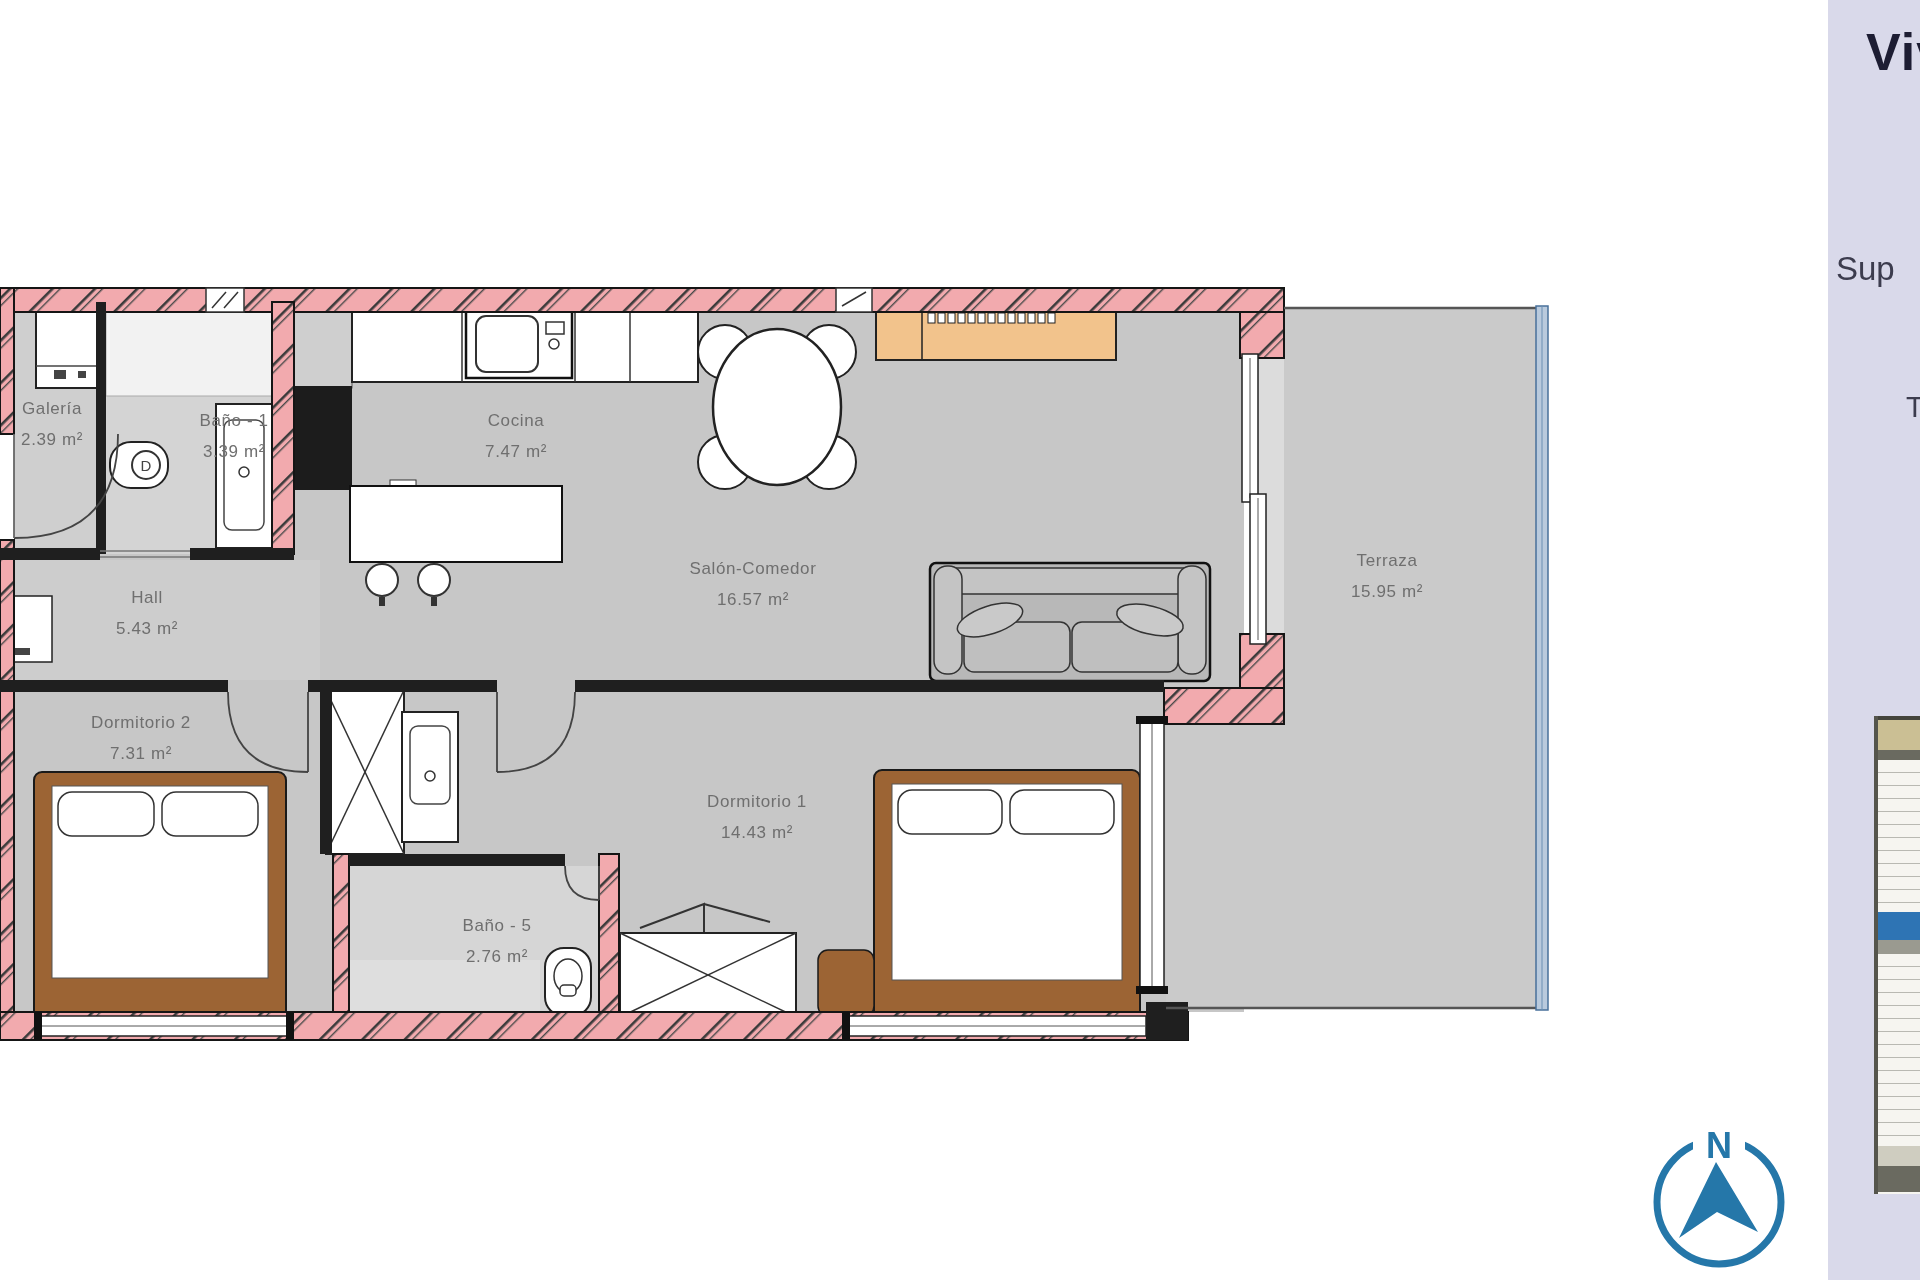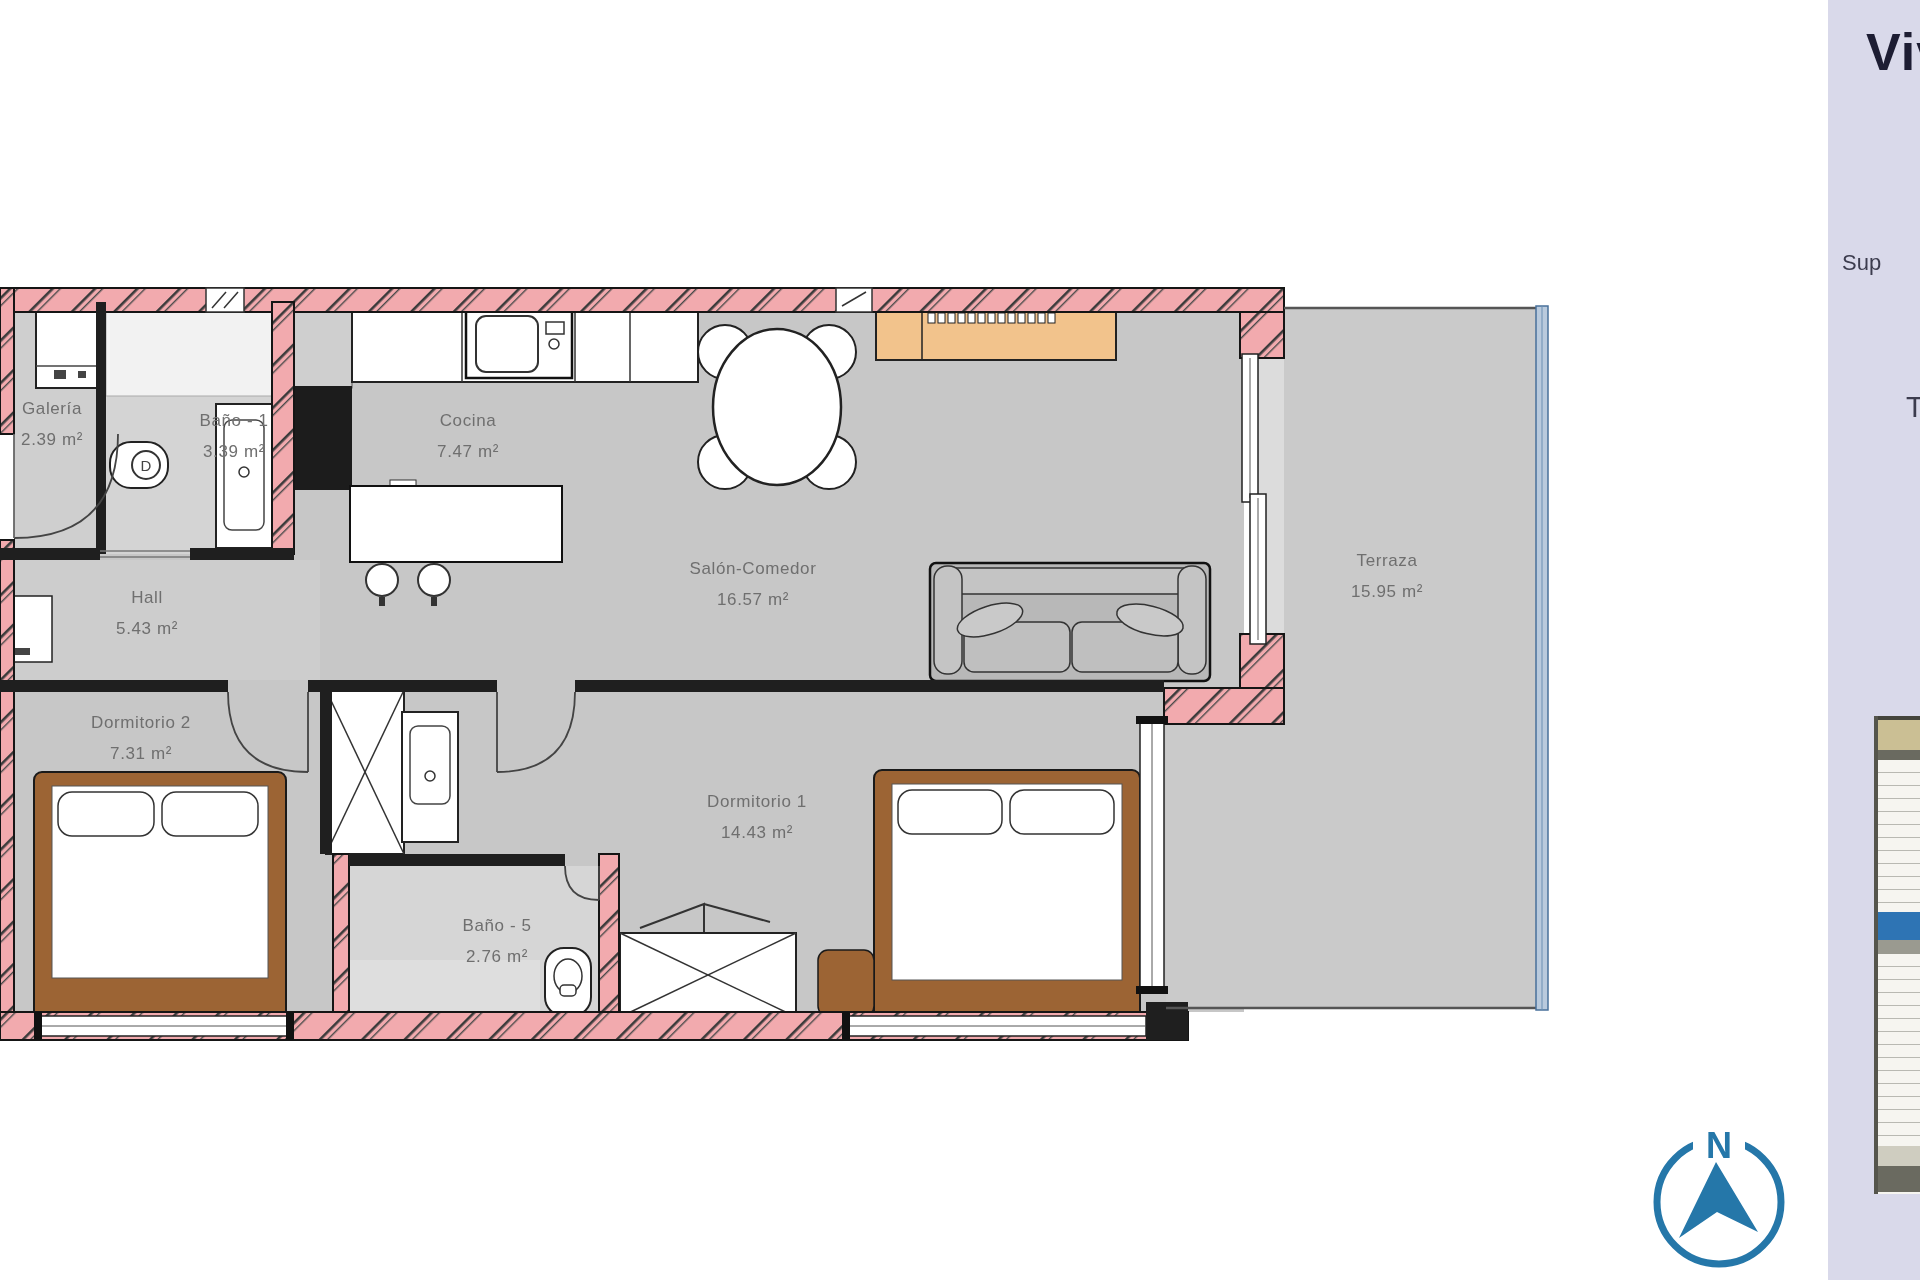--- a/index.html
+++ b/index.html
@@ -13,21 +13,21 @@
   #stage{position:relative;width:1920px;height:1280px;background:#fff;}
   #plan-svg{position:absolute;left:0;top:0;}
   .room-label{position:absolute;transform:translate(-50%,-50%);text-align:center;
     color:var(--label-gray);font-size:17px;letter-spacing:.6px;line-height:1.85;
     white-space:nowrap;pointer-events:none;}
   
   #side-panel{position:absolute;left:1828px;top:0;width:92px;height:1280px;
     background:var(--panel-lavender);}
   #panel-title{position:absolute;left:38px;top:22px;font-size:52px;font-weight:bold;
     color:#1d1d33;letter-spacing:1px;white-space:nowrap;}
-  #panel-sup{position:absolute;left:14px;top:250px;font-size:22px;color:#3c3c4e;
+  #panel-sup{position:absolute;left:8px;top:250px;font-size:33px;color:#3c3c4e;
     white-space:nowrap;}
   #panel-t{position:absolute;left:78px;top:391px;font-size:29px;color:#3c3c4e;
     white-space:nowrap;}
   
   #key-plan{position:absolute;left:1874px;top:716px;width:46px;height:478px;
     background:#f6f5f0;border-left:4px solid #55554c;}
   .kp-seg{position:absolute;left:0;width:46px;}
   .kp-lines{background:repeating-linear-gradient(#f6f5f0 0 12px,#b9b9b2 12px 13px);}
   #kp-top{top:0;height:4px;background:#44443c;}
   #kp-tan{top:4px;height:30px;background:#cbbf94;}
@@ -263,21 +263,21 @@
   </svg>
 
   <div class="room-label" style="left:52px;top:424px">
     <div>Galería</div>
     <div>2.39 m²</div>
   </div>
   <div class="room-label" style="left:234px;top:436px">
     <div>Baño - 1</div>
     <div>3.39 m²</div>
   </div>
-  <div class="room-label" style="left:468px;top:436px">
+  <div class="room-label" style="left:516px;top:436px">
     <div>Cocina</div>
     <div>7.47 m²</div>
   </div>
   <div class="room-label" style="left:753px;top:584px">
     <div>Salón-Comedor</div>
     <div>16.57 m²</div>
   </div>
   <div class="room-label" style="left:147px;top:613px">
     <div>Hall</div>
     <div>5.43 m²</div>

